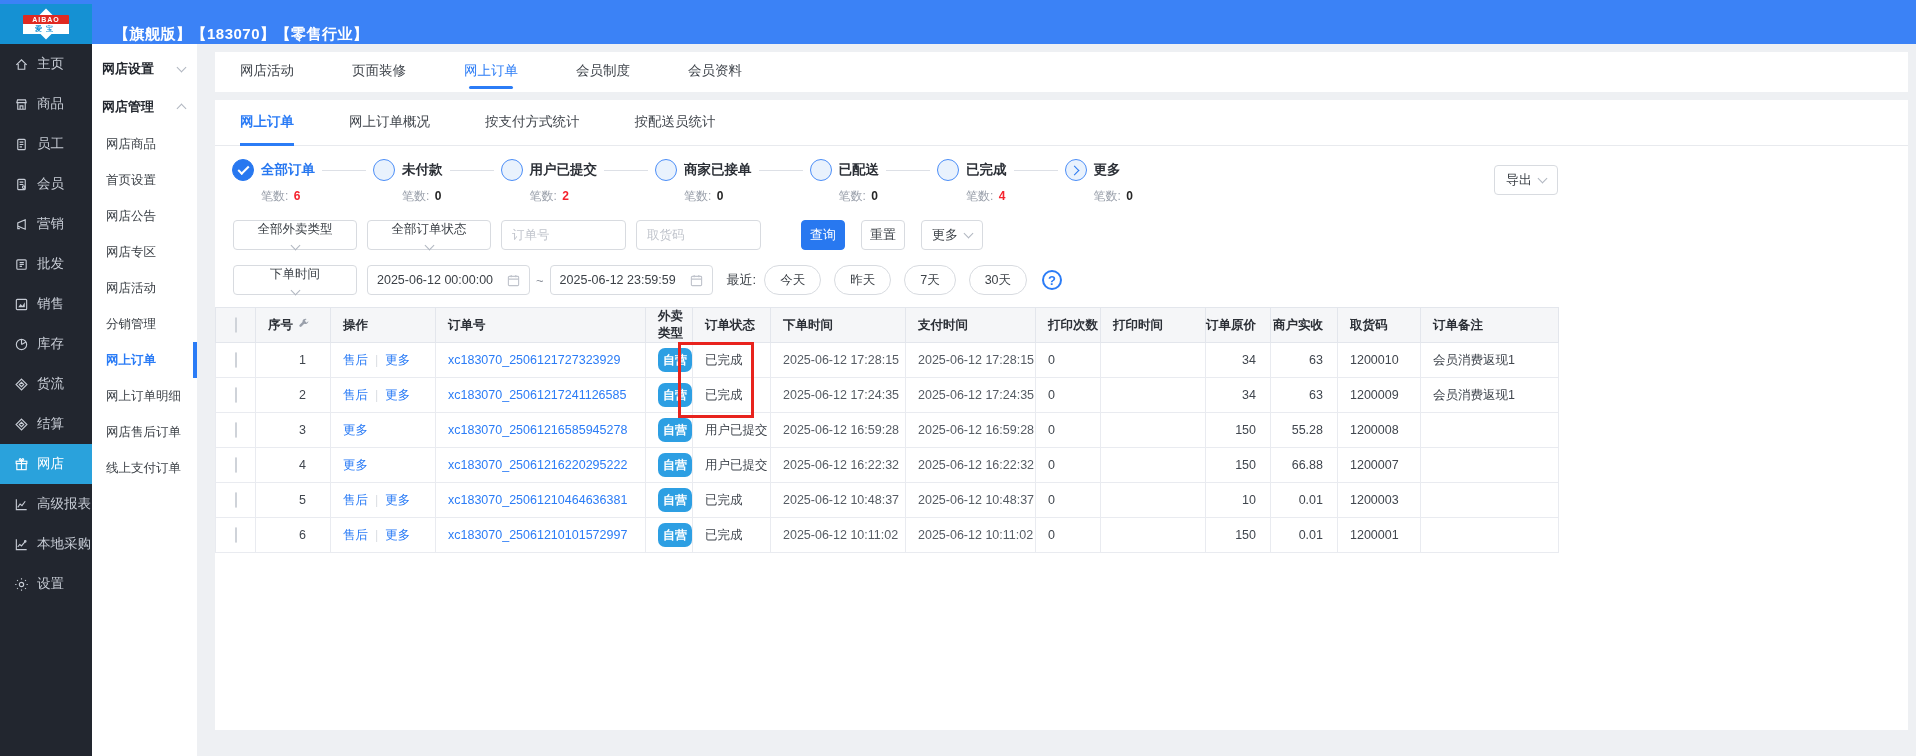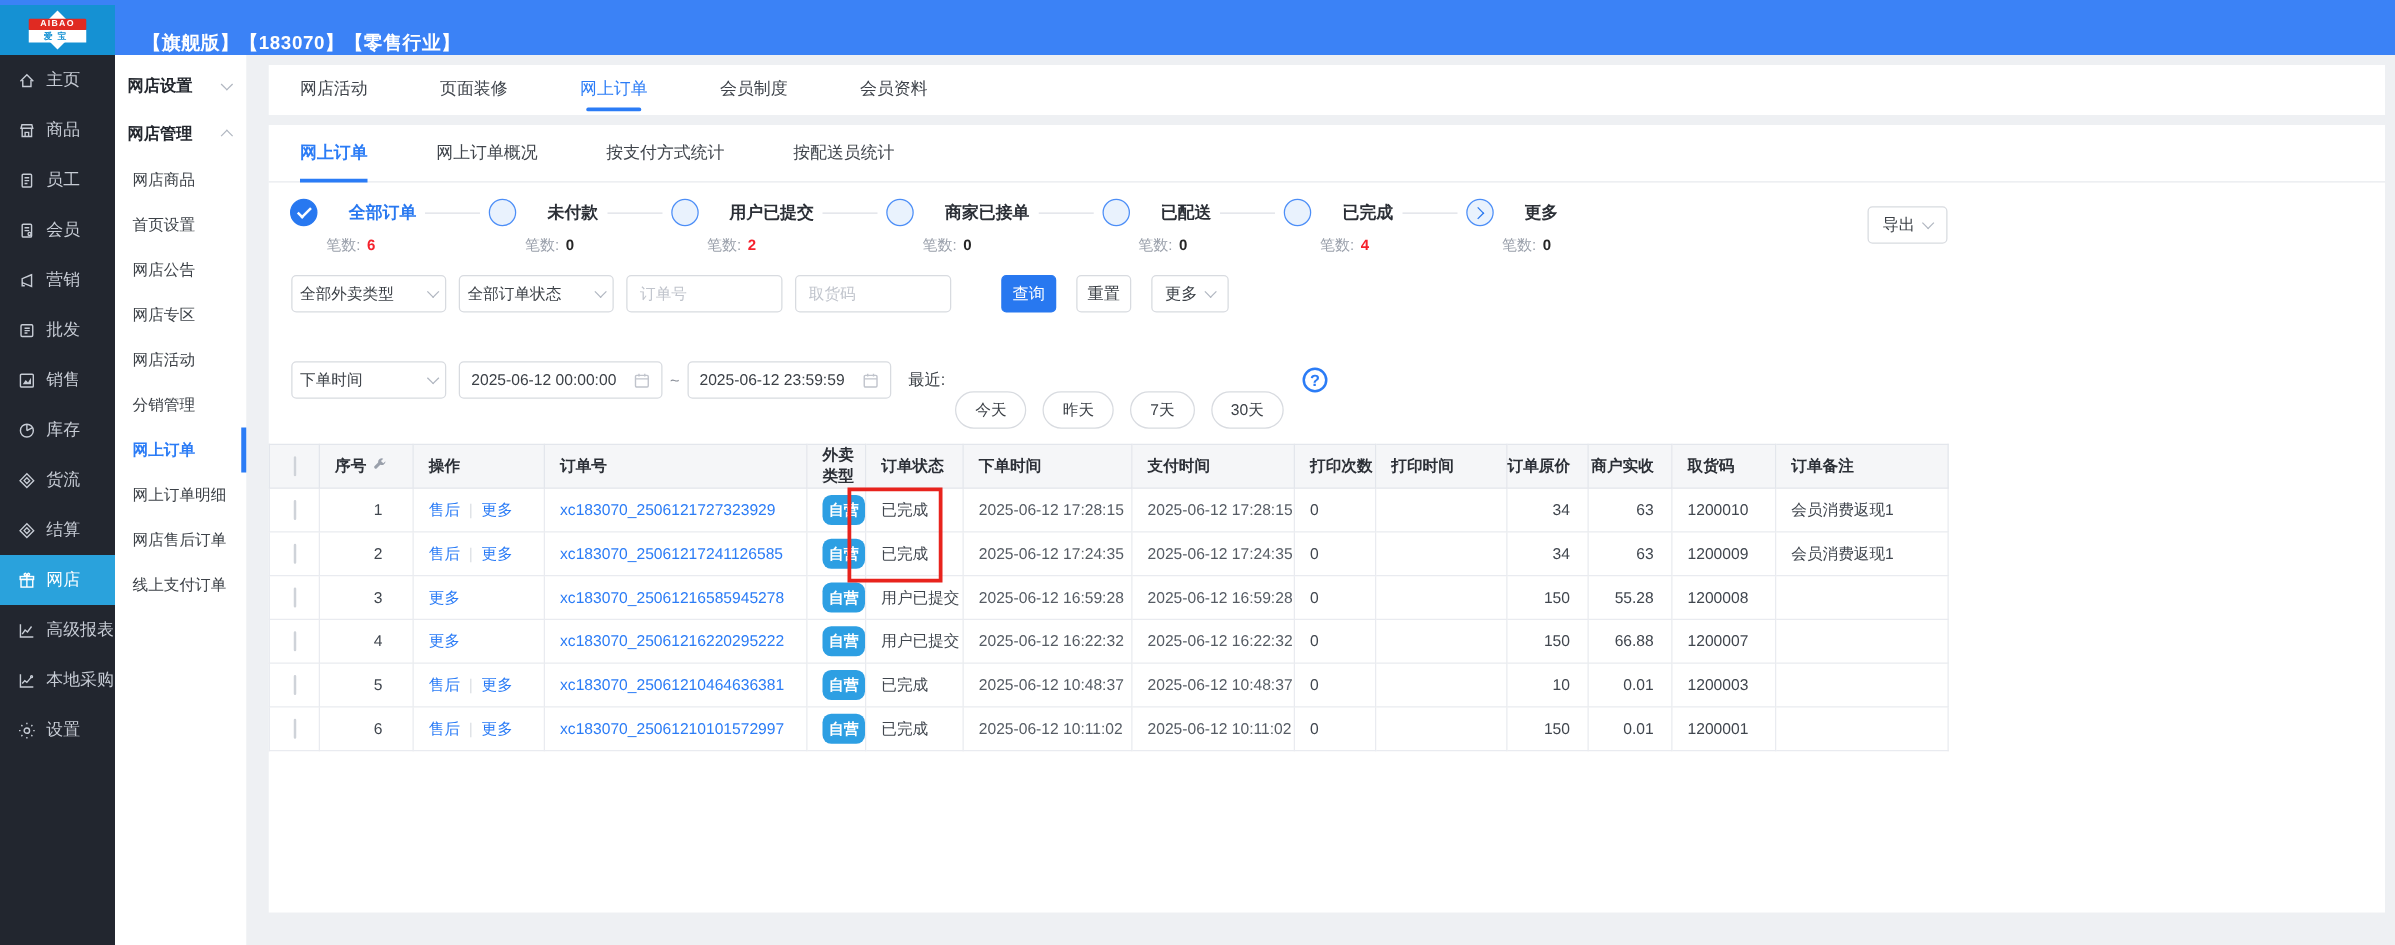--- a/index.html
+++ b/index.html
@@ -51,48 +51,48 @@
   .card { background:#fff; margin-top:8px; height:630px; position:relative; }
   .tabs2 { height:46px; border-bottom:1px solid #e8eaee; display:flex; padding-left:25px; }
   .tab2 { line-height:44px; margin-right:55px; font-size:13.5px; color:#3f444b; cursor:pointer; position:relative; }
   .tab2.active { color:#2b7cf6; font-weight:bold; }
   .tab2.active::after { content:''; position:absolute; left:0; right:0; bottom:-1px; height:3px; background:#2b7cf6; }
 
   
   .steps-row { display:flex; align-items:flex-start; padding:13px 0 0 17px; width:1343px; }
   .steps { display:flex; align-items:flex-start; }
   .step { cursor:pointer; }
-  .step-top { display:flex; align-items:center; gap:25px; }
+  .step-top { display:flex; align-items:center; gap:7px; }
   .step-circle { width:22px; height:22px; border-radius:50%; border:1px solid #4c8ef7; background:#e9f2fd; display:flex; align-items:center; justify-content:center; flex:none; }
   .step-circle.filled { background:#2878f0; border-color:#2878f0; }
   .checkmark { width:11px; height:6px; border-left:2px solid #fff; border-bottom:2px solid #fff; transform:rotate(-45deg); margin-top:-3px; }
   .chev-right { width:7px; height:7px; border-right:1.5px solid #2878f0; border-bottom:1.5px solid #2878f0; transform:rotate(-45deg); margin-left:-2px; }
   .step-label { font-size:13.5px; font-weight:bold; color:#2b2f36; white-space:nowrap; }
   .step.current .step-label { color:#2878f0; }
   .step-count { font-size:12px; color:#9aa0ab; margin:7px 0 0 29px; white-space:nowrap; }
   .step-count b { color:#262626; margin-left:2px; }
   .step-count.red b { color:#f5222d; }
   .step-line { width:44px; height:1px; background:#dde0e6; margin:11px 7px 0 7px; flex:none; }
 
   .btn { height:30px; border:1px solid #d8dbe0; background:#fff; border-radius:4px; font-size:13px; color:#3c4147; cursor:pointer; display:inline-flex; align-items:center; justify-content:center; gap:7px; font-family:inherit; }
   .export-btn { margin-left:auto; width:64px; margin-top:6px; }
 
   
   .filter-row { display:flex; align-items:center; margin:15px 0 0 18px; }
-  .select { width:124px; height:30px; border:1px solid #d8dbe0; border-radius:4px; display:flex; align-items:center; justify-content:space-between; padding:0 6px; font-size:12.5px; color:#3c4147; cursor:pointer; background:#fff; margin-right:10px; }
+  .select { width:124px; height:30px; border:1px solid #d8dbe0; border-radius:4px; display:flex; align-items:center; justify-content:space-between; padding:0 6px; font-size:12.5px; color:#3c4147; cursor:pointer; background:#fff; margin-right:10px;flex-direction:column; }
   .tin { width:125px; height:30px; border:1px solid #d8dbe0; border-radius:4px; padding:0 10px; font-size:12.5px; color:#3c4147; margin-right:10px; font-family:inherit; outline:none; }
   .tin::placeholder { color:#c0c4cc; }
   .btn-primary { background:#2878f0; border-color:#2878f0; color:#fff; width:44px; }
   .btn-search { margin-left:30px; }
   .btn-reset { width:44px; margin-left:16px; }
   .btn-more { width:62px; margin-left:16px; }
   .date-input { width:163px; height:30px; border:1px solid #d8dbe0; border-radius:4px; display:flex; align-items:center; justify-content:space-between; padding:0 9px; font-size:12.5px; color:#3c4147; cursor:pointer; background:#fff; }
   .tilde { color:#8a8f99; margin:0 6px; font-size:13px; }
   .recent-label { font-size:13px; color:#3c4147; margin:0 8px 0 14px; }
-  .pill { height:30px; padding:0 15px; border:1px solid #d8dbe0; border-radius:15px; background:#fff; font-size:12.5px; color:#3c4147; cursor:pointer; display:inline-flex; align-items:center; margin-right:13px; font-family:inherit;margin-top:48px; }
+  .pill { height:30px; padding:0 15px; border:1px solid #d8dbe0; border-radius:15px; background:#fff; font-size:12.5px; color:#3c4147; cursor:pointer; display:inline-flex; align-items:center; margin-right:13px; font-family:inherit; }
   .help-circle { width:20px; height:20px; border:2px solid #2b7cf6; border-radius:50%; color:#2b7cf6; font-size:13px; font-weight:bold; display:flex; align-items:center; justify-content:center; cursor:pointer; margin-left:2px; }
 
   .selected-row { display:flex; align-items:center; gap:7px; margin:16px 0 0 12px; }
   .radio { width:15px; height:15px; border:1px solid #c6cbd2; border-radius:50%; background:#fff; cursor:pointer; }
   .selected-label { font-size:12.5px; color:#5a6067; }
 
   
   .table-wrap { position:relative; margin-top:12px; width:1343px; }
   table { border-collapse:collapse; table-layout:fixed; width:1343px; }
   th, td { border:1px solid #e9ebf0; font-weight:normal; }

